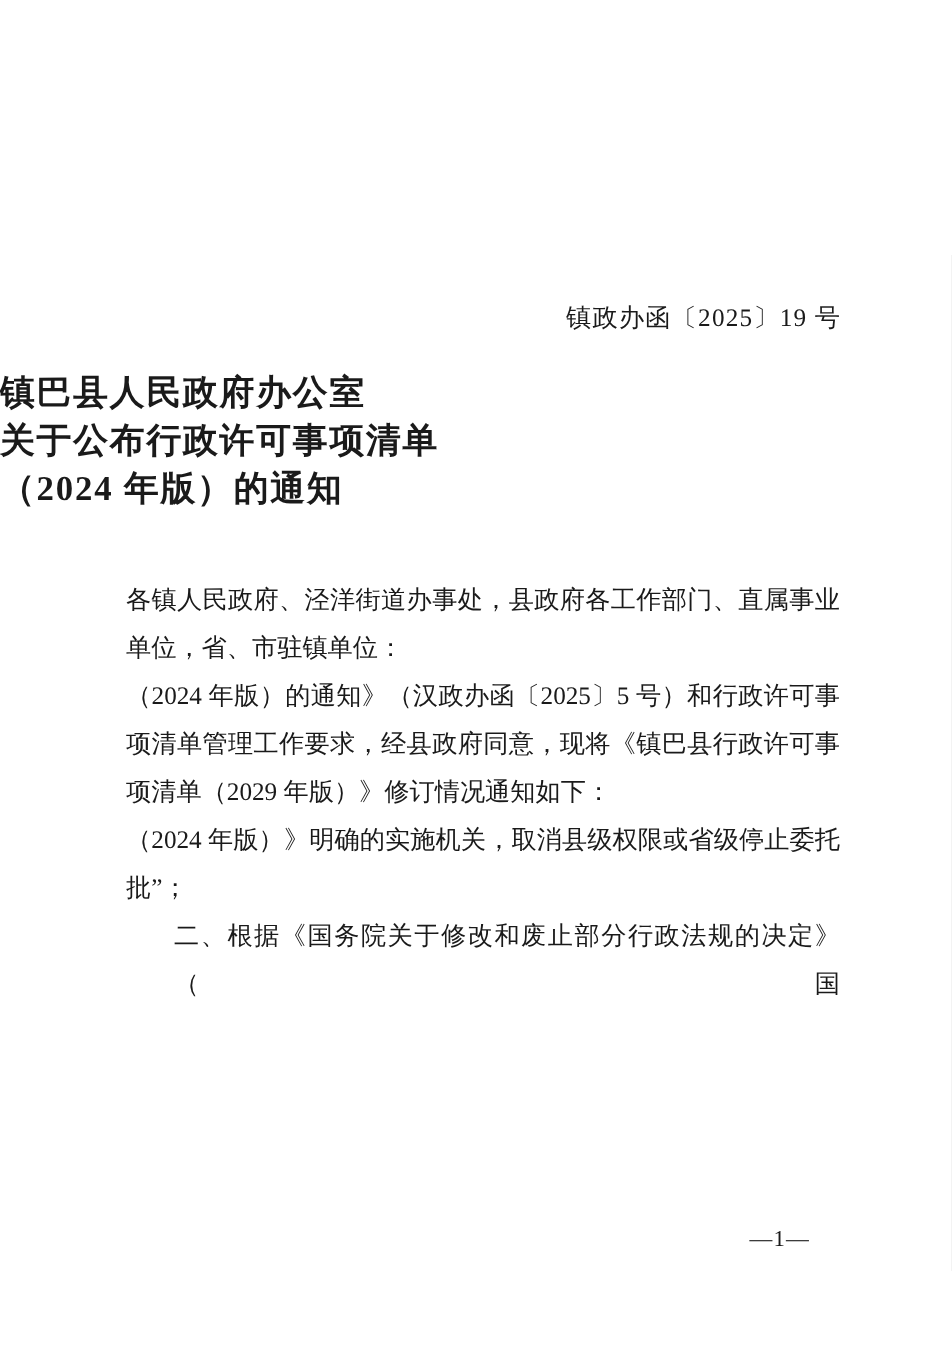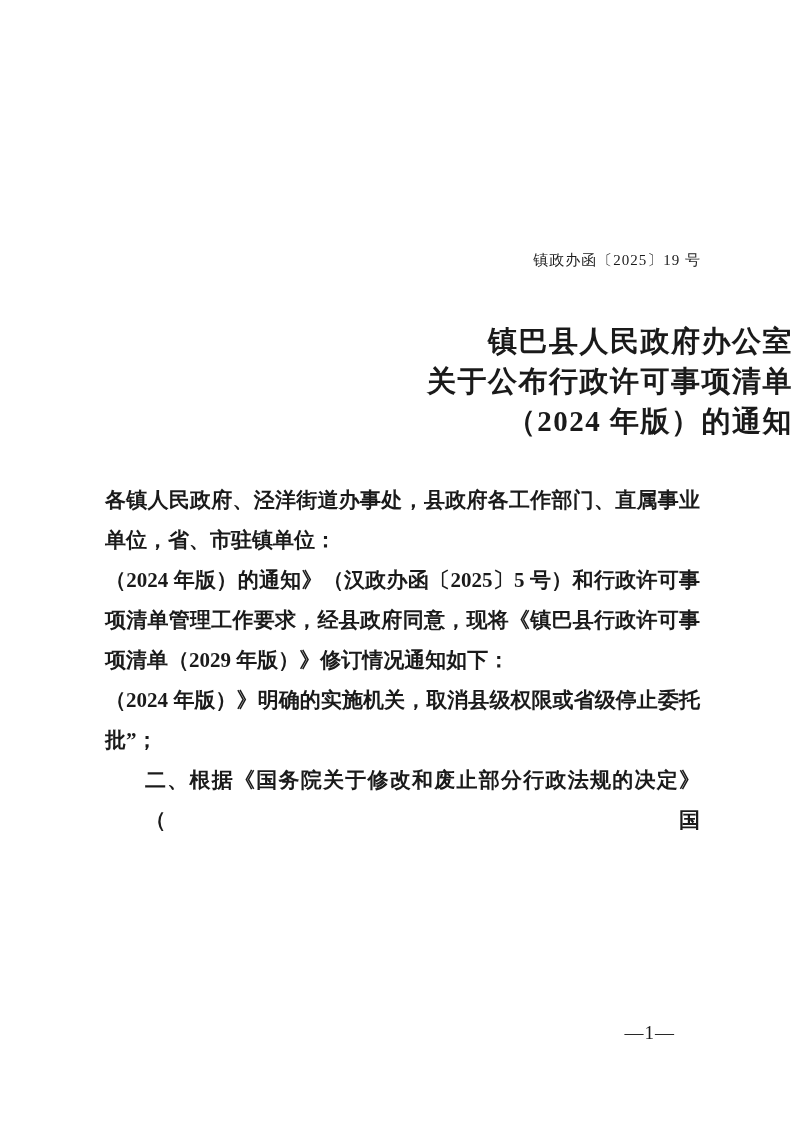--- a/index.html
+++ b/index.html
@@ -14,48 +14,47 @@
     margin: 0 auto;
     background: #ffffff;
     overflow: hidden;
     font-family: "Liberation Serif", "DejaVu Serif", serif;
     color: #1a1a1a;
   }
   .doc-number {
     position: absolute;
     top: 251px;
     right: 92px;
-    font-size: 15px;
+    font-size: 21px;
     letter-spacing: 1px;
     white-space: nowrap;
   }
   .title-block {
     position: absolute;
-    top: 321px;
+    top: 308px;
     left: 0;
     width: 793px;
-    text-align: right;
+    text-align: left;
     font-size: 29px;
     font-weight: bold;
     line-height: 40px;
     letter-spacing: 1.5px;
   }
   .body-text {
     position: absolute;
     top: 480px;
     left: 105px;
     width: 595px;
     font-size: 21px;
     line-height: 40px;
   }
   .bl {
     height: 40px;
     overflow: visible;
     white-space: nowrap;
-    font-weight: bold;
   }
   .bl.j {
     white-space: normal;
     text-align: justify;
     text-align-last: justify;
   }
   .bl.ind {
     padding-left: 40px;
   }
   .page-number {

